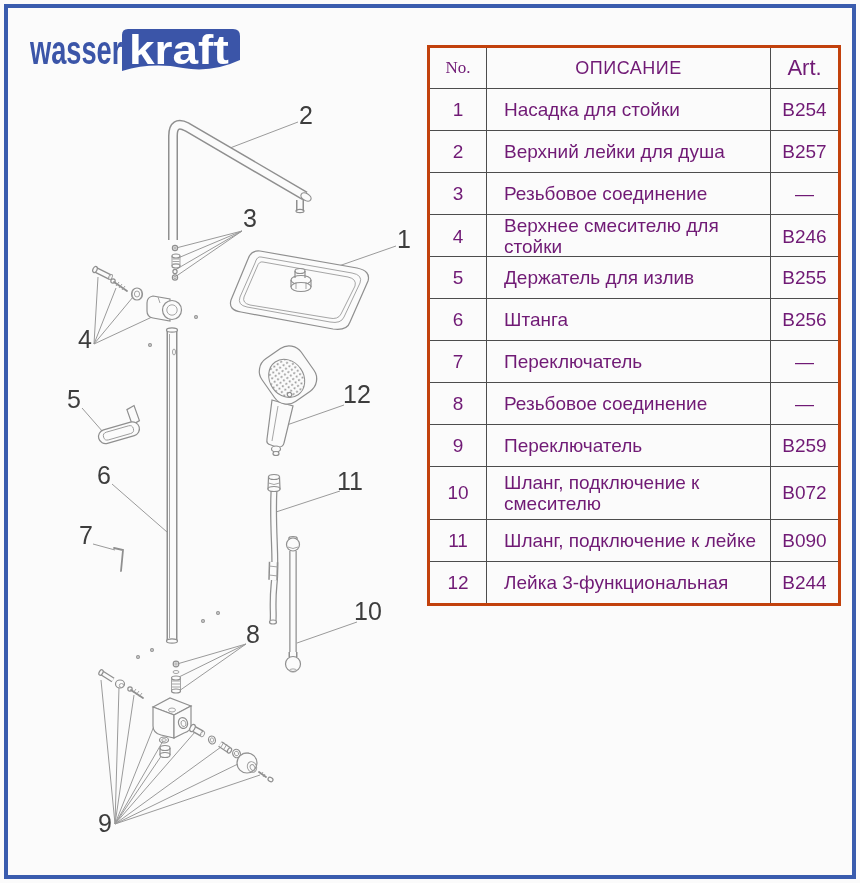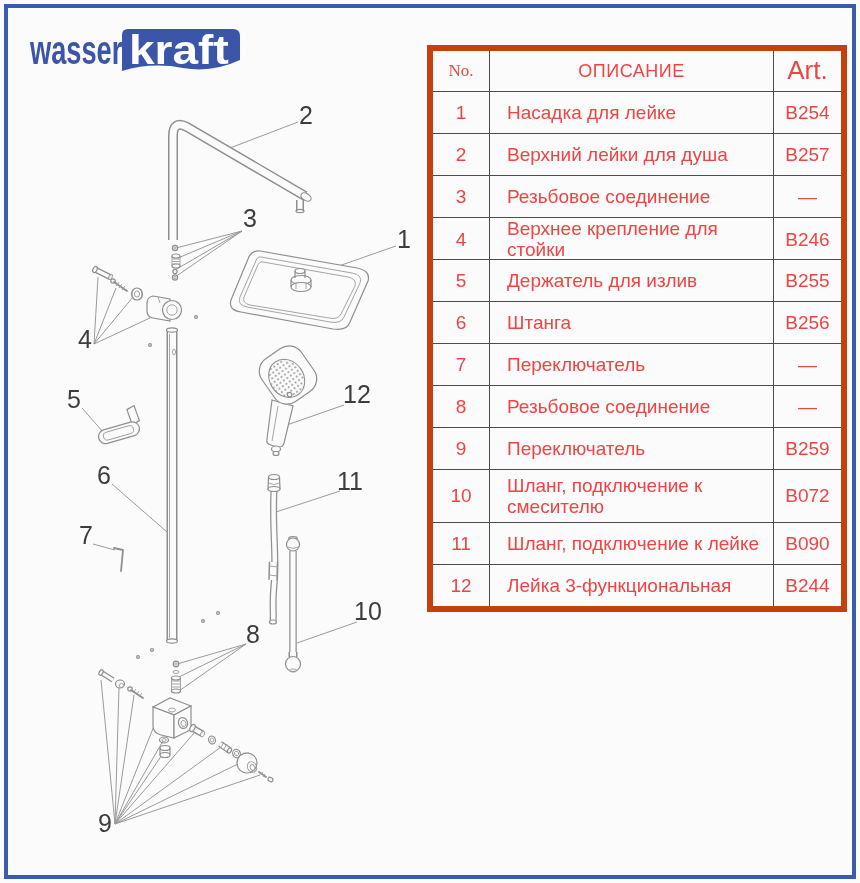--- a/index.html
+++ b/index.html
@@ -9,31 +9,31 @@
     font-family:"Liberation Sans", sans-serif;
   }
   .frame{
     position:absolute;inset:4px;border:4px solid #3a5cae;pointer-events:none;
   }
   .diagram-svg{position:absolute;left:0;top:0;}
 
   
   .parts-table{
     position:absolute;left:427px;top:45px;width:408px;
-    border:6px solid #c2410c;background:#fbfbfb;
-    color:#ef4444;
+    border:3px solid #c2410c;background:#fbfbfb;
+    color:#701a75;
   }
   .trow{display:grid;grid-template-columns:57px 284px 67px;border-bottom:1px solid #4d4d4d;}
   .trow:last-child{border-bottom:none;}
   .tcell{display:flex;align-items:center;justify-content:center;font-size:19px;line-height:1.12;}
   .c-no{border-right:1px solid #4d4d4d;}
   .c-desc{border-right:1px solid #4d4d4d;justify-content:flex-start;padding:0 6px 0 17px;text-align:left;}
   .hrow .c-no{font-family:"Liberation Serif", serif;font-size:17px;}
   .hrow .c-desc{justify-content:center;padding:0;font-size:18px;letter-spacing:0.5px;}
-  .hrow .c-art{font-size:26px;}
+  .hrow .c-art{font-size:22px;}
 
   
   .ln{fill:none;stroke:#8f8f8f;stroke-width:1.2;}
   .ln2{fill:none;stroke:#9b9b9b;stroke-width:0.9;}
   .fillw{fill:#fbfbfb;stroke:#8f8f8f;stroke-width:1.2;}
   .tO{fill:none;stroke:#8f8f8f;stroke-linejoin:round;stroke-linecap:butt;}
   .tI{fill:none;stroke:#fbfbfb;stroke-linejoin:round;stroke-linecap:butt;}
   .ldr{fill:none;stroke:#9a9a9a;stroke-width:1;}
   .lbl{font-family:"Liberation Sans",sans-serif;font-size:25px;fill:#3d3d3d;text-anchor:middle;}
   .thin{fill:none;stroke:#8f8f8f;stroke-width:1.8;stroke-linecap:round;}
@@ -256,36 +256,36 @@
 </svg>
 
 <div class="parts-table">
   <div class="trow hrow" style="height:40px">
     <div class="tcell c-no">No.</div>
     <div class="tcell c-desc">ОПИСАНИЕ</div>
     <div class="tcell c-art">Art.</div>
   </div>
   <div class="trow" style="height:41px">
     <div class="tcell c-no">1</div>
-    <div class="tcell c-desc">Насадка для лейке</div>
+    <div class="tcell c-desc">Насадка для стойки</div>
     <div class="tcell c-art">B254</div>
   </div>
   <div class="trow" style="height:41px">
     <div class="tcell c-no">2</div>
     <div class="tcell c-desc">Верхний лейки для душа</div>
     <div class="tcell c-art">B257</div>
   </div>
   <div class="trow" style="height:41px">
     <div class="tcell c-no">3</div>
     <div class="tcell c-desc">Резьбовое соединение</div>
     <div class="tcell c-art">—</div>
   </div>
   <div class="trow" style="height:41px">
     <div class="tcell c-no">4</div>
-    <div class="tcell c-desc">Верхнее крепление для стойки</div>
+    <div class="tcell c-desc">Верхнее смесителю для стойки</div>
     <div class="tcell c-art">B246</div>
   </div>
   <div class="trow" style="height:41px">
     <div class="tcell c-no">5</div>
     <div class="tcell c-desc">Держатель для излив</div>
     <div class="tcell c-art">B255</div>
   </div>
   <div class="trow" style="height:41px">
     <div class="tcell c-no">6</div>
     <div class="tcell c-desc">Штанга</div>

